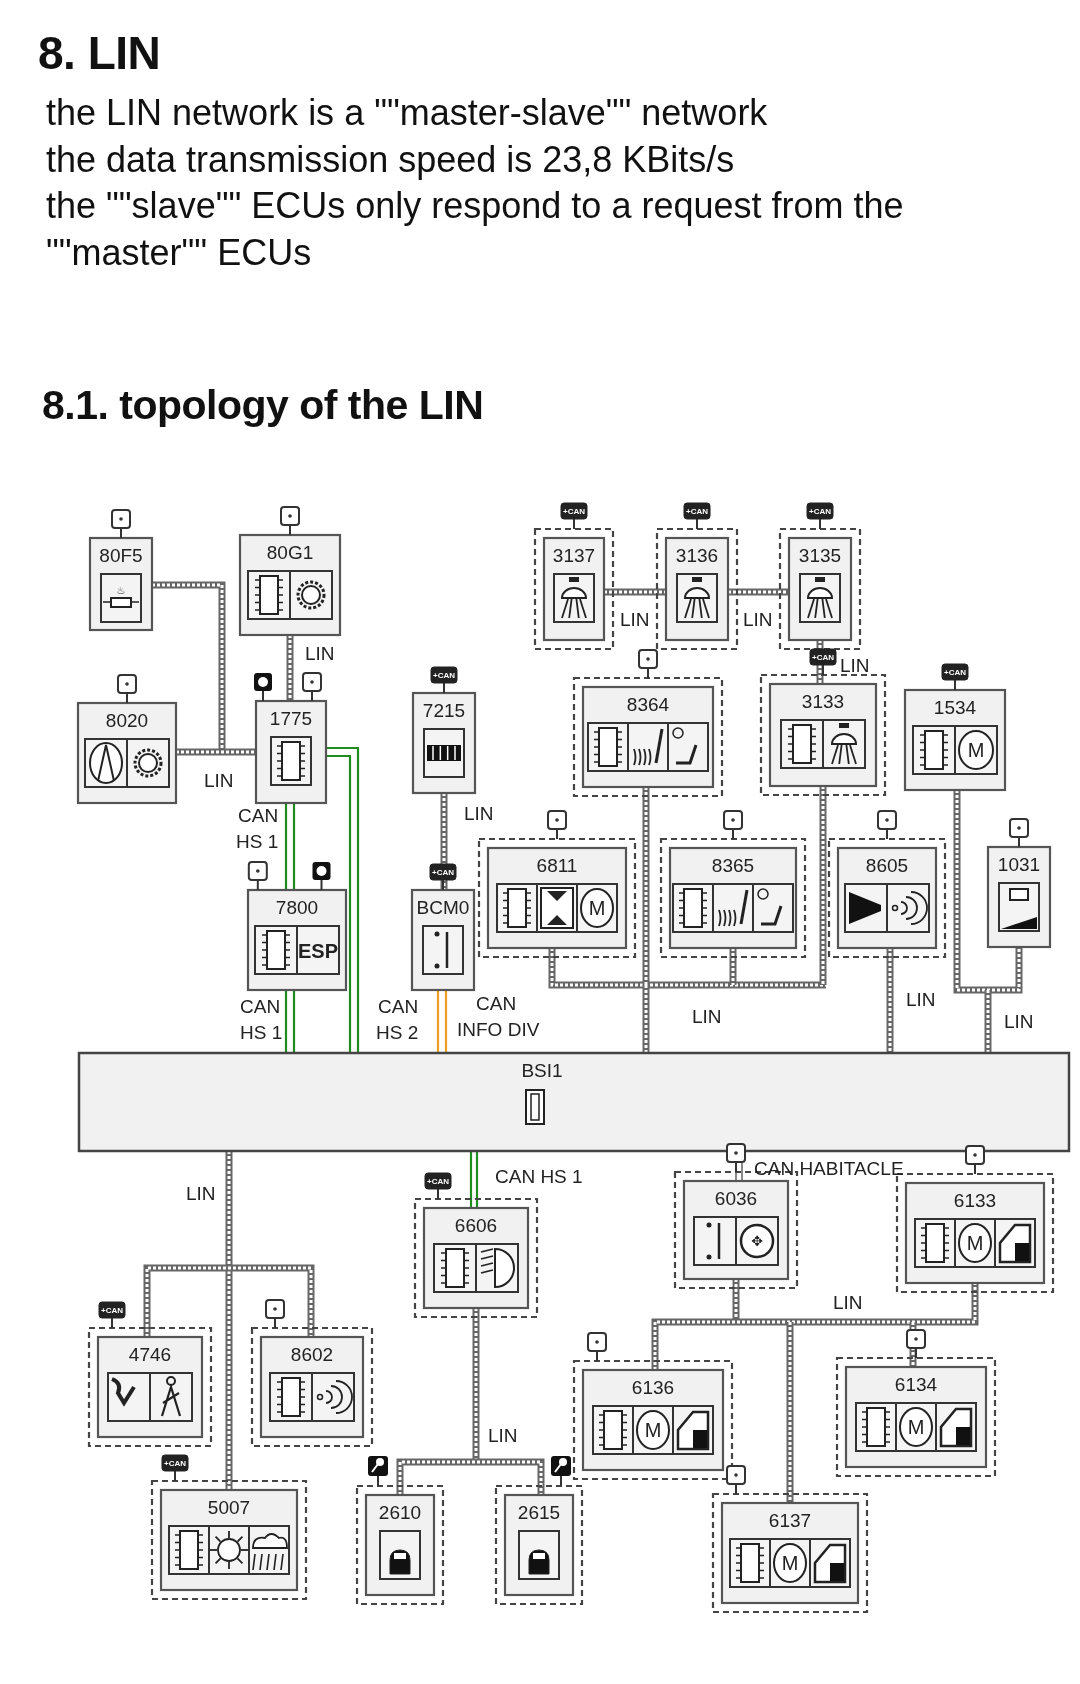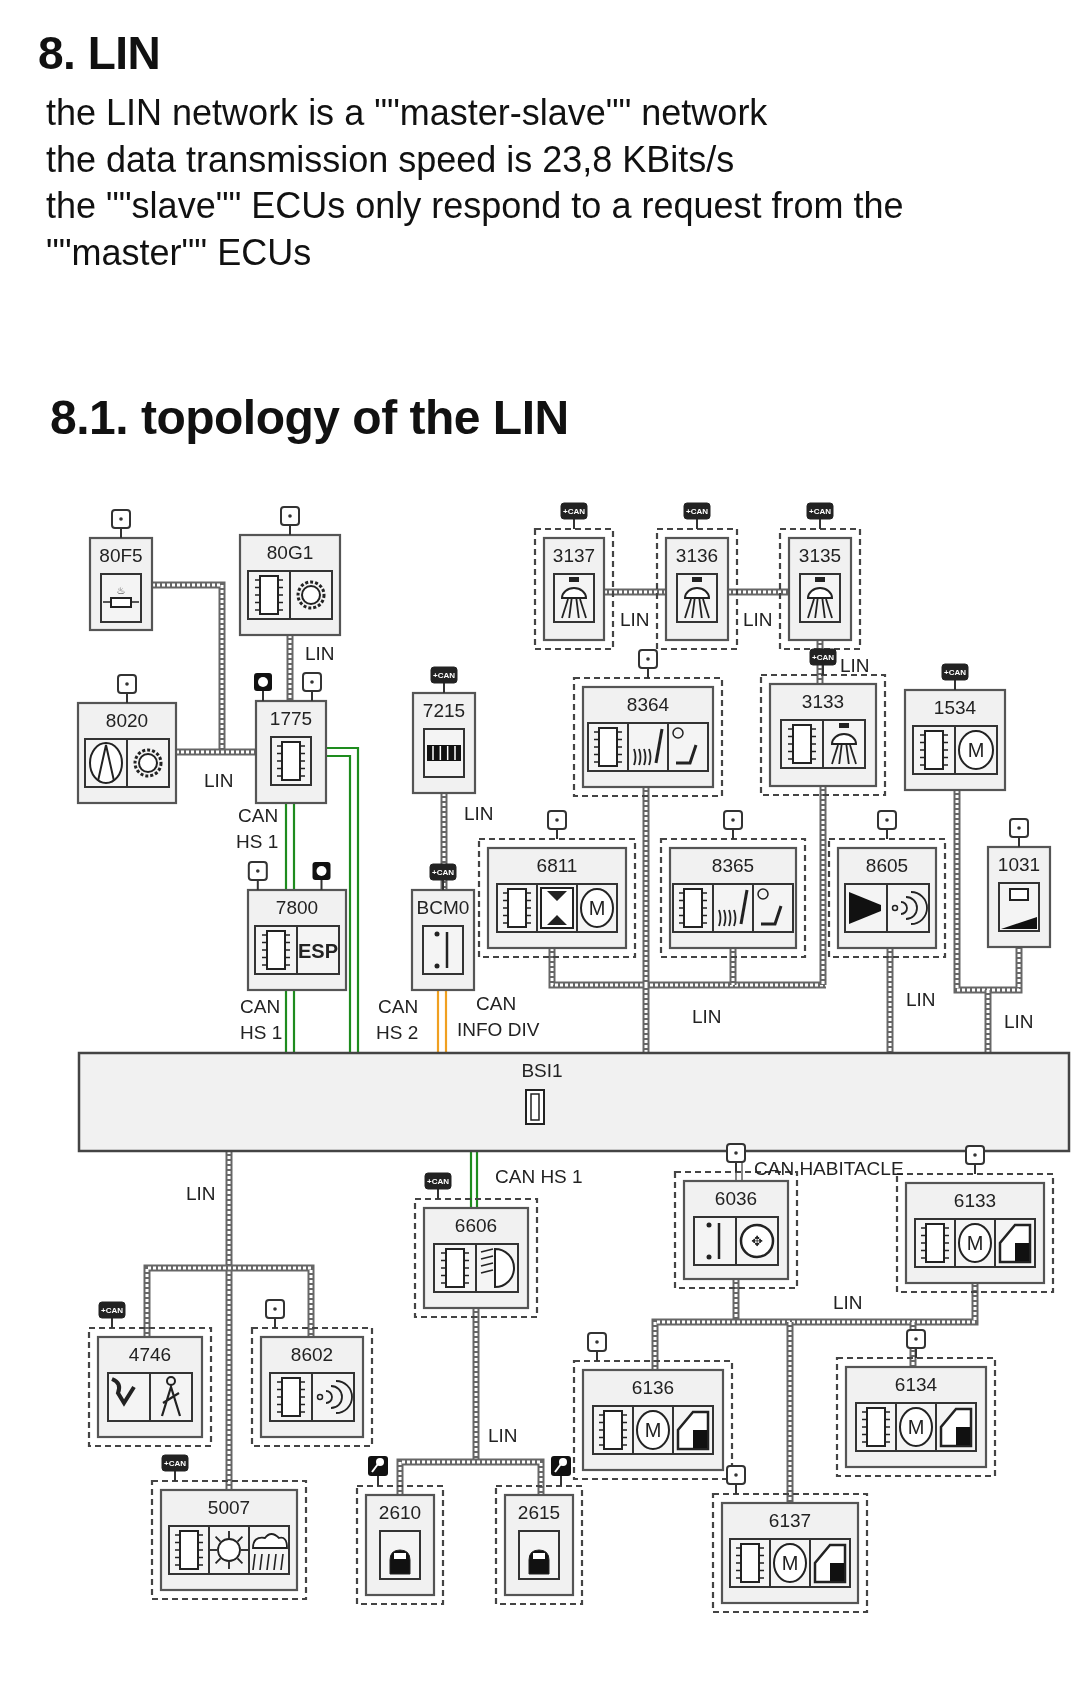--- a/index.html
+++ b/index.html
@@ -1,21 +1,21 @@
 <!DOCTYPE html>
 <html><head>
 <meta charset="utf-8">
 <style>
   html, body { margin: 0; padding: 0; background: #ffffff; }
   body { width: 1080px; height: 1684px; position: relative; overflow: hidden;
          font-family: "Liberation Sans", "DejaVu Sans", sans-serif; color: #111; }
   .h1 { position: absolute; left: 34px; top: 22px; font-size: 46px; font-weight: bold; margin: 4px; letter-spacing: -0.5px; }
   .para { position: absolute; left: 34px; top: 90px; width: 1046px; font-size: 36px; line-height: 46.5px; margin-left: 12px; }
   .para div { white-space: nowrap; }
-  .h2 { position: absolute; left: 34px; top: 374px; font-size: 48px; font-weight: bold; margin: 16px; letter-spacing: -0.5px; }
+  .h2 { position: absolute; left: 34px; top: 374px; font-size: 41px; font-weight: bold; margin: 8px; letter-spacing: -0.5px; }
   #diagram { position: absolute; left: 0; top: 0; }
   .node-box { fill: #f1f1f1; stroke: #555; stroke-width: 2.2; }
   .node-dash { fill: none; stroke: #444; stroke-width: 2.2; stroke-dasharray: 6 4; }
   .icon-panel { fill: #f4f4f4; stroke: #333; stroke-width: 2; }
   .node-label { font-family: "Liberation Sans", sans-serif; font-size: 19px; fill: #222; text-anchor: middle; }
   .bus-label { font-family: "Liberation Sans", sans-serif; font-size: 19px; fill: #222; }
   .lin { stroke: #666; stroke-width: 7; fill: none; }
   .lin-inner { stroke: #fff; stroke-width: 3; fill: none; stroke-dasharray: 3 2; }
   .can-g { stroke: #1e8c1e; stroke-width: 2.2; fill: none; }
   .can-o { stroke: #f0a020; stroke-width: 2.2; fill: none; }

